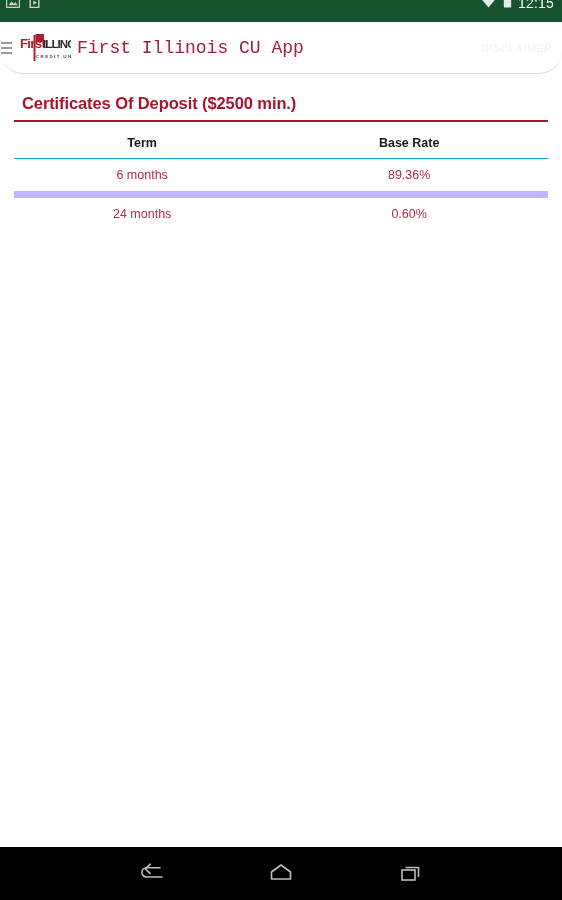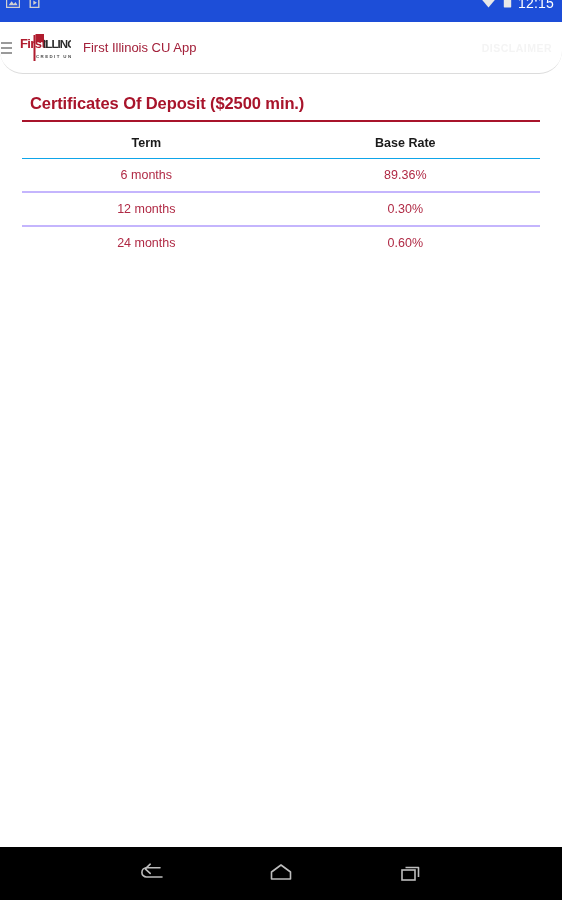--- a/index.html
+++ b/index.html
@@ -17,21 +17,21 @@
     width: 562px;
     height: 900px;
     background: #ffffff;
     display: flex;
     flex-direction: column;
   }
 
   
   .status-bar {
     height: 22px;
-    background: #1d4ed8;
+    background: #14532d;
     display: flex;
     align-items: center;
     justify-content: space-between;
     padding: 0 8px 16px 6px;
     flex: 0 0 auto;
   }
   .status-left {
     display: flex;
     align-items: center;
     gap: 8px;
@@ -82,45 +82,45 @@
 
   .brand-logo {
     width: 58px;
     height: 44px;
     position: relative;
     margin-left: 1px;
     flex: 0 0 auto;
   }
 
   .app-title {
-    font-size: 13px;
+    font-size: 18px;
     color: #a3203a;
-    margin-left: 12px;
+    margin-left: 6px;
     white-space: nowrap;
-    font-family: Liberation Sans, sans-serif;
+    font-family: Liberation Mono, monospace;
   }
 
   .disclaimer-btn {
     position: absolute;
     right: 10px;
     top: 50%;
     transform: translateY(-50%);
     font-size: 10.5px;
     letter-spacing: 0.5px;
     color: #f4f4f4;
     font-weight: bold;
     cursor: pointer;
     font-family: "Liberation Sans", sans-serif;
   }
 
   
   .content {
     flex: 1 1 auto;
     background: #ffffff;
-    padding: 0 22px;
+    padding: 0 14px;
     overflow: hidden;
   }
 
   .section-title {
     font-size: 16.5px;
     font-weight: bold;
     color: #a8142b;
     padding: 20px 0 7px 8px;
     letter-spacing: -0.1px;
     font-family: "Liberation Sans", sans-serif;
@@ -149,21 +149,21 @@
     border-bottom: 1px solid #0ea5e9;
   }
   table.rates td {
     font-size: 12.5px;
     color: #b02a45;
     text-align: center;
     padding: 9px 0 9px 0;
     font-family: "Liberation Sans", sans-serif;
   }
   table.rates tbody tr {
-    border-bottom: 2px solid #c4b5fd;
+    border-bottom: 7px solid #c4b5fd;
   }
   table.rates tbody tr:last-child {
     border-bottom: none;
   }
   .col-term { width: 48%; }
   .col-rate { width: 52%; }
 
   
   .nav-bar {
     height: 53px;
@@ -263,24 +263,20 @@
           <th>Term</th>
           <th>Base Rate</th>
         </tr>
       </thead>
       <tbody id="rates-body">
           <tr>
             <td>6 months</td>
             <td>89.36%</td>
           </tr>
           <tr>
-            <td>12 months</td>
-            <td>0.30%</td>
-          </tr>
-          <tr>
             <td>24 months</td>
             <td>0.60%</td>
           </tr>
         </tbody>
     </table>
 
   </div>
 
   <div class="nav-bar">
     <div class="nav-btn">

